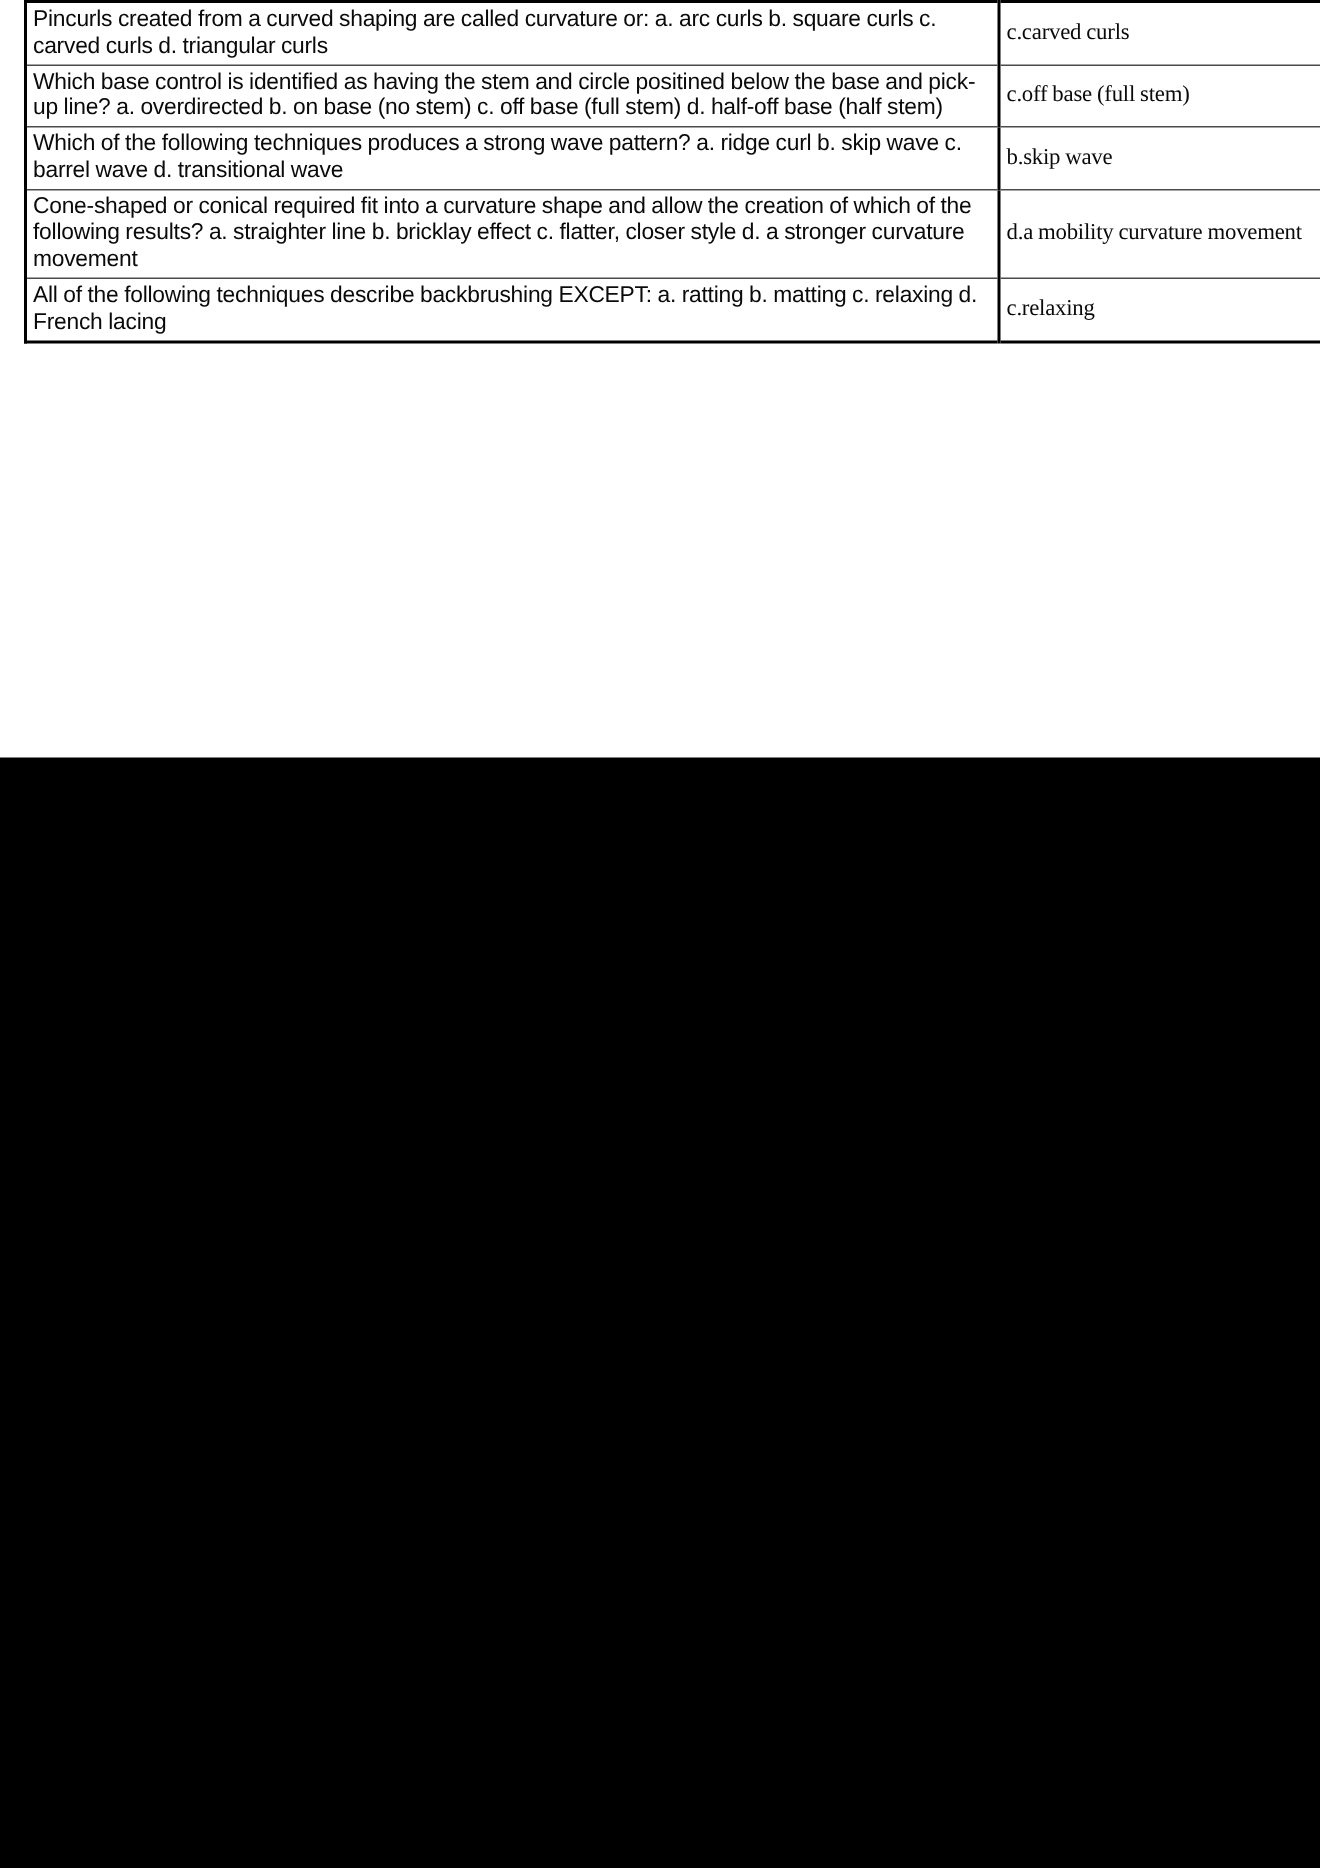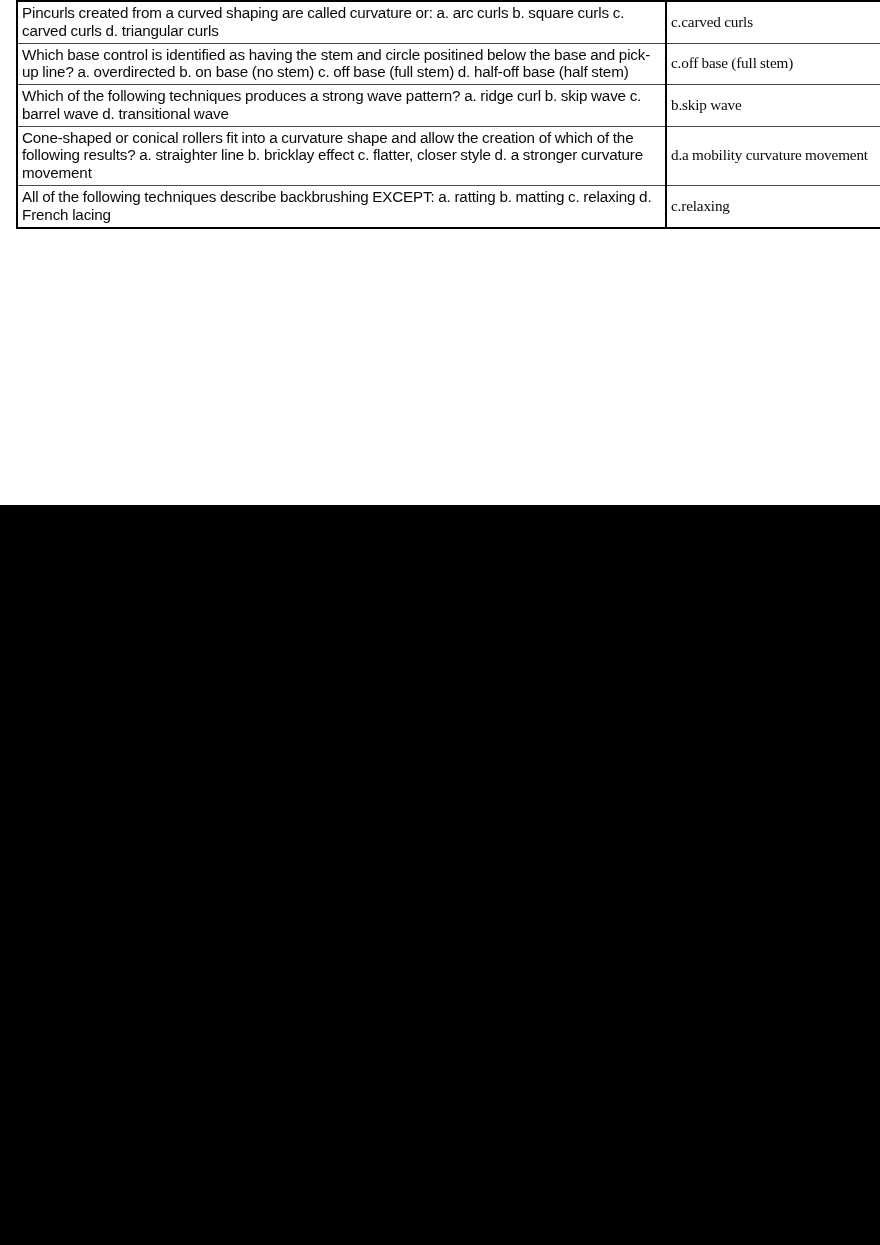--- a/index.html
+++ b/index.html
@@ -99,21 +99,21 @@
       </tr>
 
 
 
       <tr>
         <td class="q-cell">Which of the following techniques produces a strong wave pattern? a. ridge curl b. skip wave c. barrel wave d. transitional wave</td>
         <td class="a-cell">b.skip wave</td>
       </tr>
 
       <tr>
-        <td class="q-cell">Cone-shaped or conical rollers fit into a curvature shape and allow the creation of which of the following results? a. straighter line b. bricklay effect c. flatter, closer style d. a stronger curvature movement</td>
+        <td class="q-cell">Cone-shaped or conical required fit into a curvature shape and allow the creation of which of the following results? a. straighter line b. bricklay effect c. flatter, closer style d. a stronger curvature movement</td>
         <td class="a-cell">d.a mobility curvature movement</td>
       </tr>
 
       <tr>
         <td class="q-cell">All of the following techniques describe backbrushing EXCEPT: a. ratting b. matting c. relaxing d. French lacing</td>
         <td class="a-cell">c.relaxing</td>
       </tr>
 
     </tbody>
   </table>

